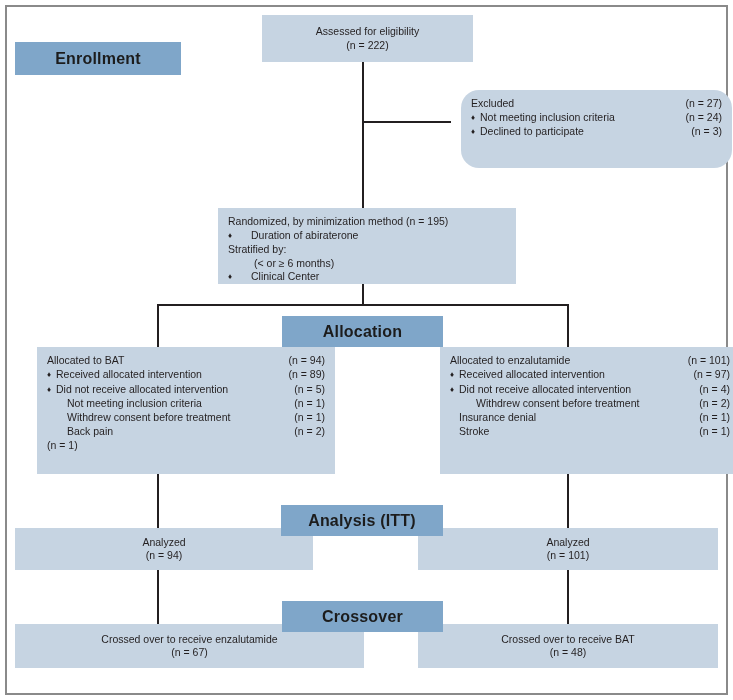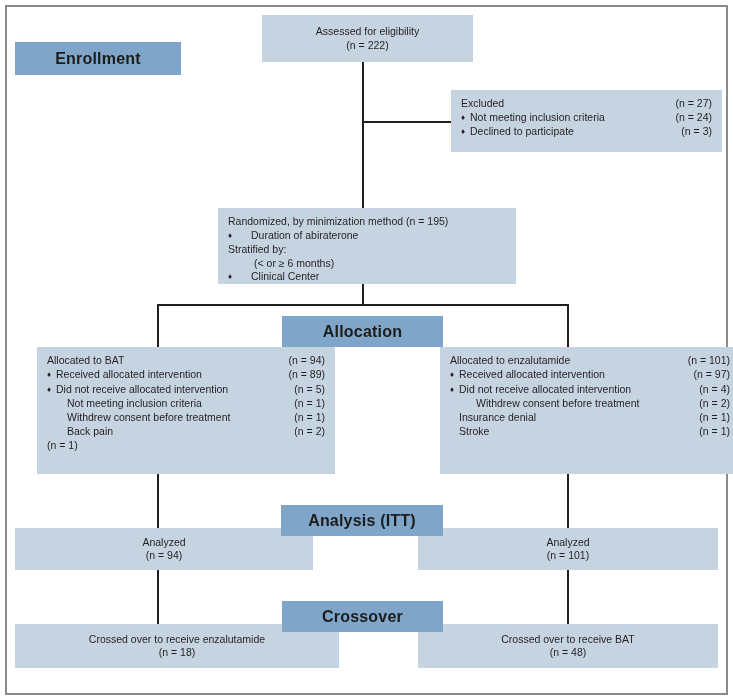--- a/index.html
+++ b/index.html
@@ -82,21 +82,21 @@
 
   <div class="banner" style="left:15px;top:42px;width:166px;height:33px;">
     <span>Enrollment</span>
   </div>
 
   <div class="box center" style="left:262px;top:15px;width:211px;height:47px;text-align:center;">
     <div>Assessed for eligibility</div>
     <div>(n = 222)</div>
   </div>
 
-  <div class="box pad" style="left:451px;top:90px;width:271px;height:62px;">
+  <div class="box pad" style="left:461px;top:90px;width:271px;height:78px;border-radius:18px;">
     <div class="row">
       <span class="lbl">Excluded</span>
       <span class="num">(n = 27)</span>
     </div>
     <div class="row">
       <span class="lbl"><span class="bullet"></span><span>Not meeting inclusion criteria</span></span>
       <span class="num">(n = 24)</span>
     </div>
     <div class="row">
       <span class="lbl"><span class="bullet"></span><span>Declined to participate</span></span>
@@ -180,23 +180,23 @@
 
   <div class="box center" style="left:418px;top:528px;width:300px;height:42px;">
     <div>Analyzed</div>
     <div>(n = 101)</div>
   </div>
 
   <div class="banner" style="left:281px;top:505px;width:162px;height:31px;">
     <span>Analysis (ITT)</span>
   </div>
 
-  <div class="box center" style="left:15px;top:624px;width:324px;height:44px;">
+  <div class="box center" style="left:15px;top:624px;width:349px;height:44px;">
     <div>Crossed over to receive enzalutamide</div>
-    <div>(n = 18)</div>
+    <div>(n = 67)</div>
   </div>
 
   <div class="box center" style="left:418px;top:624px;width:300px;height:44px;">
     <div>Crossed over to receive BAT</div>
     <div>(n = 48)</div>
   </div>
 
   <div class="banner" style="left:282px;top:601px;width:161px;height:31px;">
     <span>Crossover</span>
   </div>

